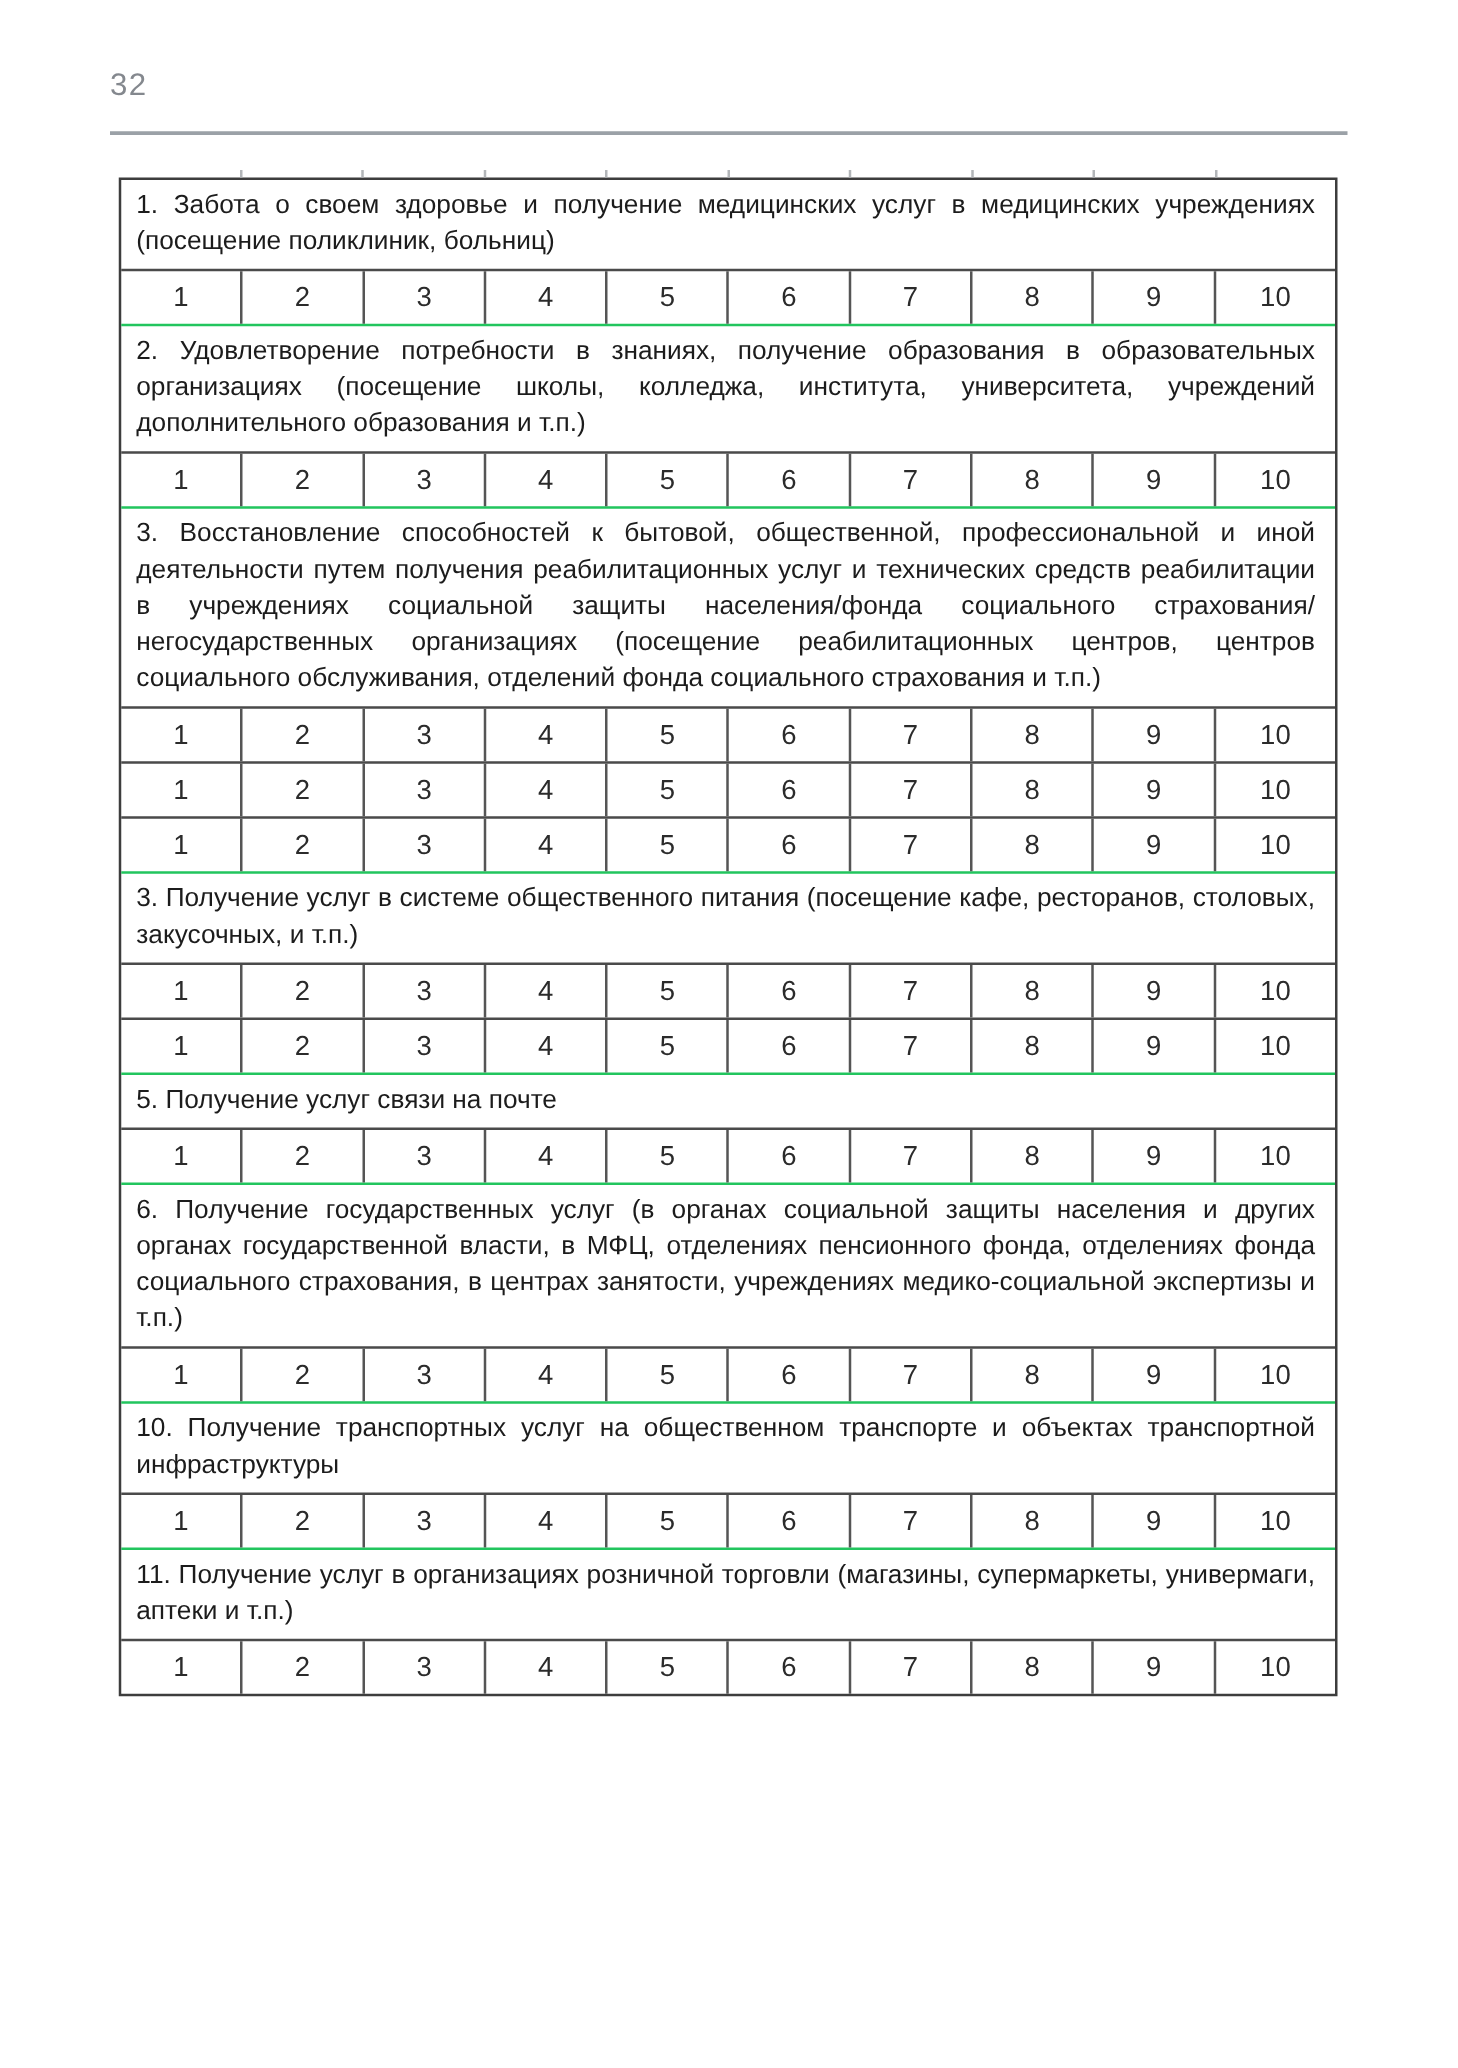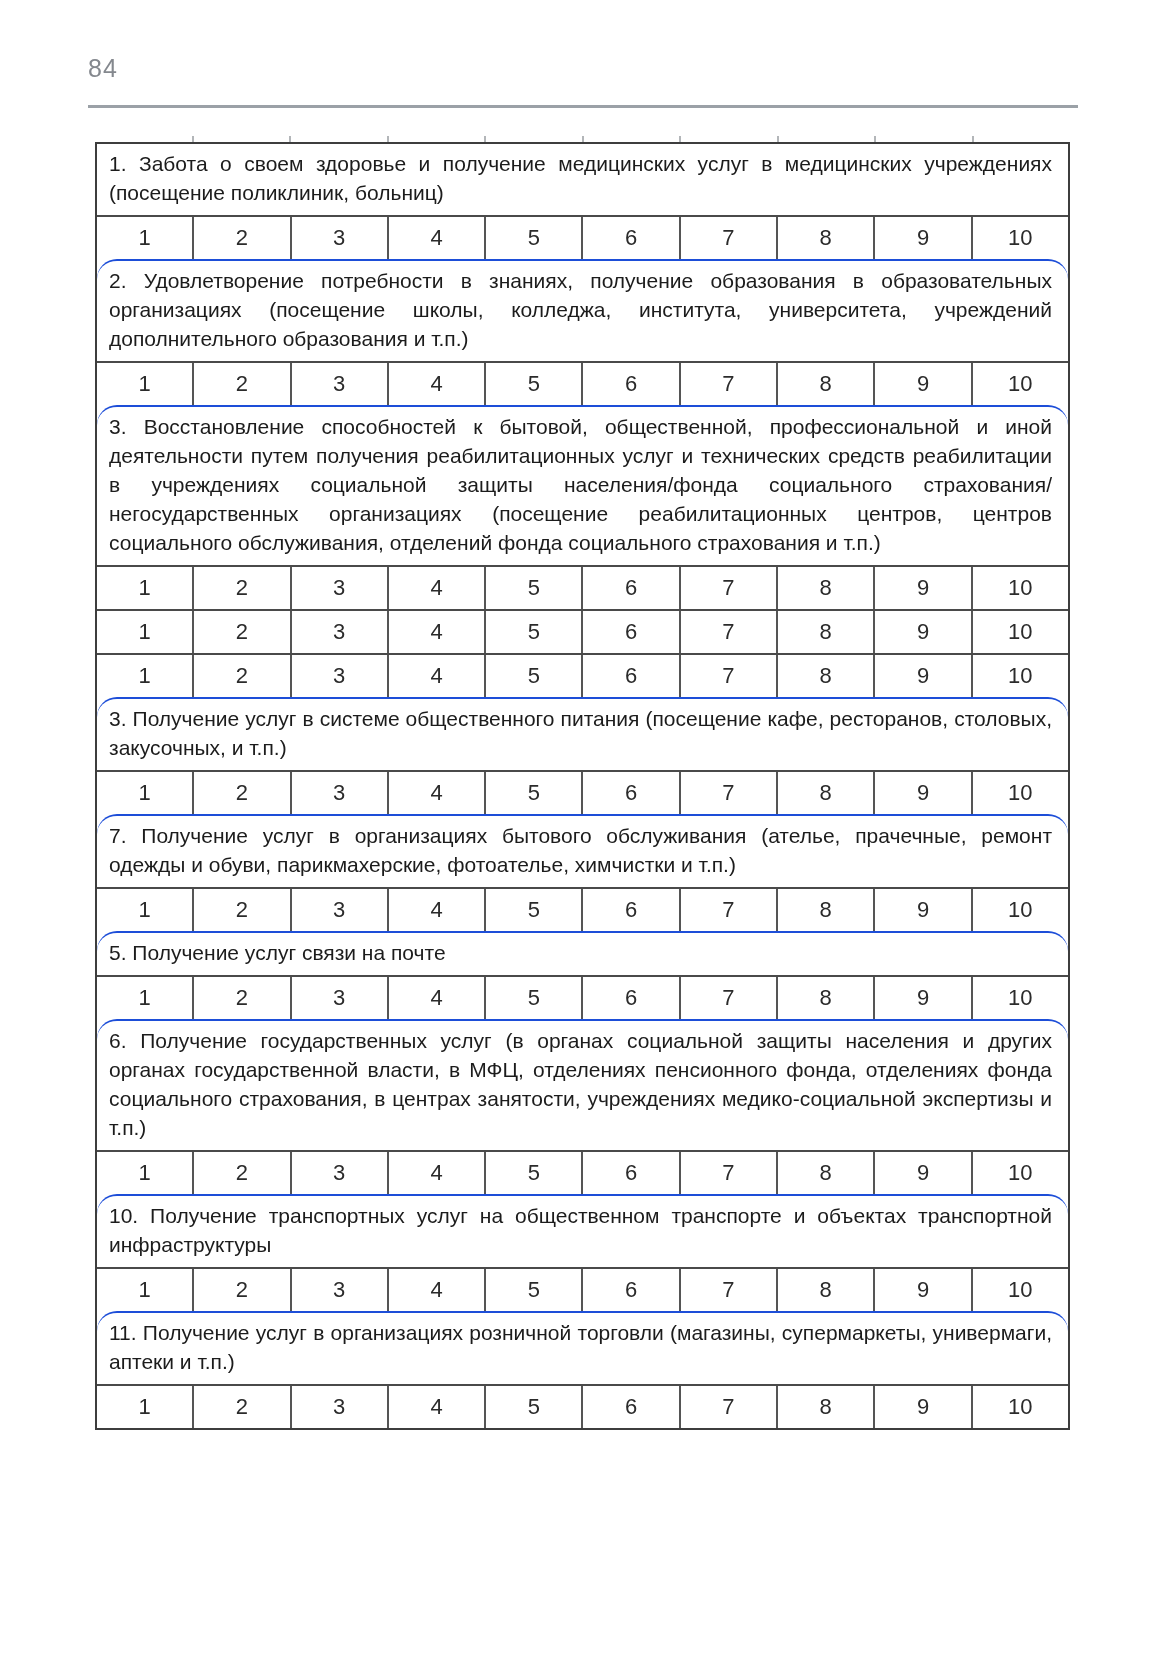--- a/index.html
+++ b/index.html
@@ -70,40 +70,39 @@
     line-height: 29px;
     text-align: justify;
     color: #1c1c1c;
   }
   .scale-row {
     display: flex;
     height: 42px;
     border-top: 2px solid #4a4a4a;
   }
   .scale-row + .text-row {
-    border-top: 2px solid #1d4ed8;
-    border-radius: 20px;
+    border-top: 2px solid #22c55e;
   }
   .scale-cell {
     flex: 1 1 0;
     display: flex;
     align-items: center;
     justify-content: center;
     font-size: 22px;
     color: #2b2b2b;
   }
   .scale-cell + .scale-cell {
     border-left: 2px solid #555555;
   }
 </style>
 </head>
 <body>
 
 <header class="page-header">
-  <div class="page-number">84</div>
+  <div class="page-number">32</div>
 </header>
 
 <div class="header-divider"></div>
 
 <div class="table-wrap">
   <div class="cont-ticks" id="cont-ticks">
       <div class="tick" style="left: calc(10% - 1px);"></div>
       <div class="tick" style="left: calc(20% - 1px);"></div>
       <div class="tick" style="left: calc(30% - 1px);"></div>
       <div class="tick" style="left: calc(40% - 1px);"></div>
@@ -183,21 +182,20 @@
         <div class="scale-cell">2</div>
         <div class="scale-cell">3</div>
         <div class="scale-cell">4</div>
         <div class="scale-cell">5</div>
         <div class="scale-cell">6</div>
         <div class="scale-cell">7</div>
         <div class="scale-cell">8</div>
         <div class="scale-cell">9</div>
         <div class="scale-cell">10</div>
       </div>
-      <div class="text-row">7. Получение услуг в организациях бытового обслуживания (ателье, прачечные, ремонт одежды и обуви, парикмахерские, фотоателье, химчистки и т.п.)</div>
       <div class="scale-row">
         <div class="scale-cell">1</div>
         <div class="scale-cell">2</div>
         <div class="scale-cell">3</div>
         <div class="scale-cell">4</div>
         <div class="scale-cell">5</div>
         <div class="scale-cell">6</div>
         <div class="scale-cell">7</div>
         <div class="scale-cell">8</div>
         <div class="scale-cell">9</div>

